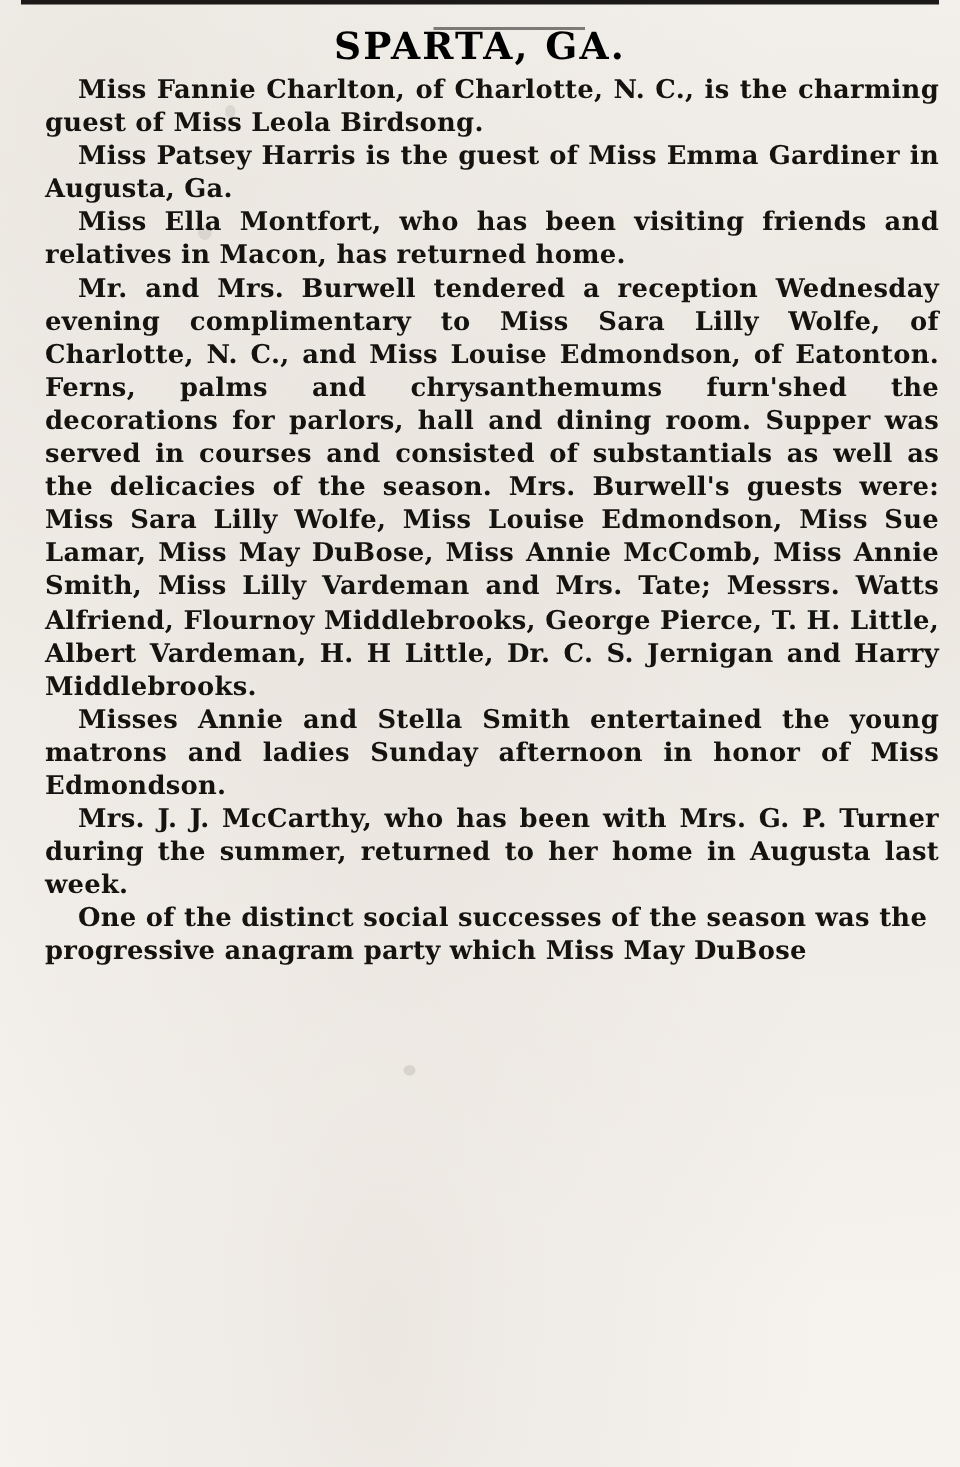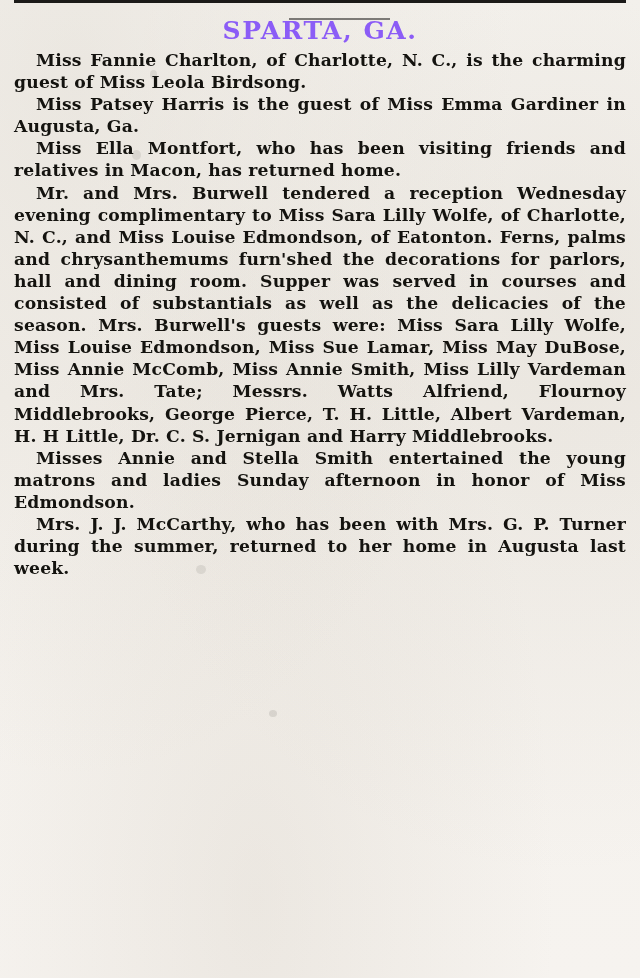--- a/index.html
+++ b/index.html
@@ -44,21 +44,21 @@
   .content {
     position: relative;
     z-index: 2;
   }
   .headline {
     text-align: center;
     font-family: "DejaVu Serif", serif;
     font-weight: bold;
     font-size: 25px;
     letter-spacing: 1.5px;
-    color: #8b5cf6;
+    color: #000000;
     margin: 10px 0 4px 0;
     position: relative;
     display: block;
   }
   .headline .hl-inner {
     display: inline-block;
     position: relative;
   }
   
   .headline .hl-inner::after {
@@ -75,21 +75,21 @@
     font-size: 17.2px;
     line-height: 1.285;
     color: #14130f;
     text-align: justify;
     text-justify: inter-word;
     font-weight: bold;
     letter-spacing: 0.2px;
     -webkit-font-smoothing: none;
   }
   .para {
-    margin: 0 0 0 0;
+    margin: 0 0 0 16px;
     text-indent: 22px;
     text-align: justify;
   }
   .para.last {
     text-align: left;
   }
   
   .ink {
     filter: blur(0.18px);
   }
@@ -113,20 +113,21 @@
       <span class="hl-inner">SPARTA, GA.</span>
     </div>
 
     <div class="body-text">
       <p class="para">Miss Fannie Charlton, of Charlotte, N. C., is the charming guest of Miss Leola Birdsong.</p>
       <p class="para">Miss Patsey Harris is the guest of Miss Emma Gardiner in Augusta, Ga.</p>
       <p class="para">Miss Ella Montfort, who has been visiting friends and relatives in Macon, has returned home.</p>
       <p class="para">Mr. and Mrs. Burwell tendered a reception Wednesday evening complimentary to Miss Sara Lilly Wolfe, of Charlotte, N. C., and Miss Louise Edmondson, of Eatonton. Ferns, palms and chrysanthemums furn'shed the decorations for parlors, hall and dining room. Supper was served in courses and consisted of substantials as well as the delicacies of the season. Mrs. Burwell's guests were: Miss Sara Lilly Wolfe, Miss Louise Edmondson, Miss Sue Lamar, Miss May DuBose, Miss Annie McComb, Miss Annie Smith, Miss Lilly Vardeman and Mrs. Tate; Messrs. Watts Alfriend, Flournoy Middlebrooks, George Pierce, T. H. Little, Albert Vardeman, H. H Little, Dr. C. S. Jernigan and Harry Middlebrooks.</p>
       <p class="para">Misses Annie and Stella Smith entertained the young matrons and ladies Sunday afternoon in honor of Miss Edmondson.</p>
       <p class="para">Mrs. J. J. McCarthy, who has been with Mrs. G. P. Turner during the summer, returned to her home in Augusta last week.</p>
+      <p class="para last">One of the distinct social successes of the season was the progressive anagram party which Miss May DuBose</p>
     </div>
 
   </div>
 
   <div class="smudge" style="left:150px; top:70px; width:7px; height:9px;"></div>
   <div class="smudge" style="left:132px; top:150px; width:9px; height:10px;"></div>
   <div class="smudge" style="left:196px; top:565px; width:10px; height:9px;"></div>
   <div class="smudge" style="left:269px; top:710px; width:8px; height:7px; background:rgba(60,55,48,0.12);"></div>
 </div>
 

